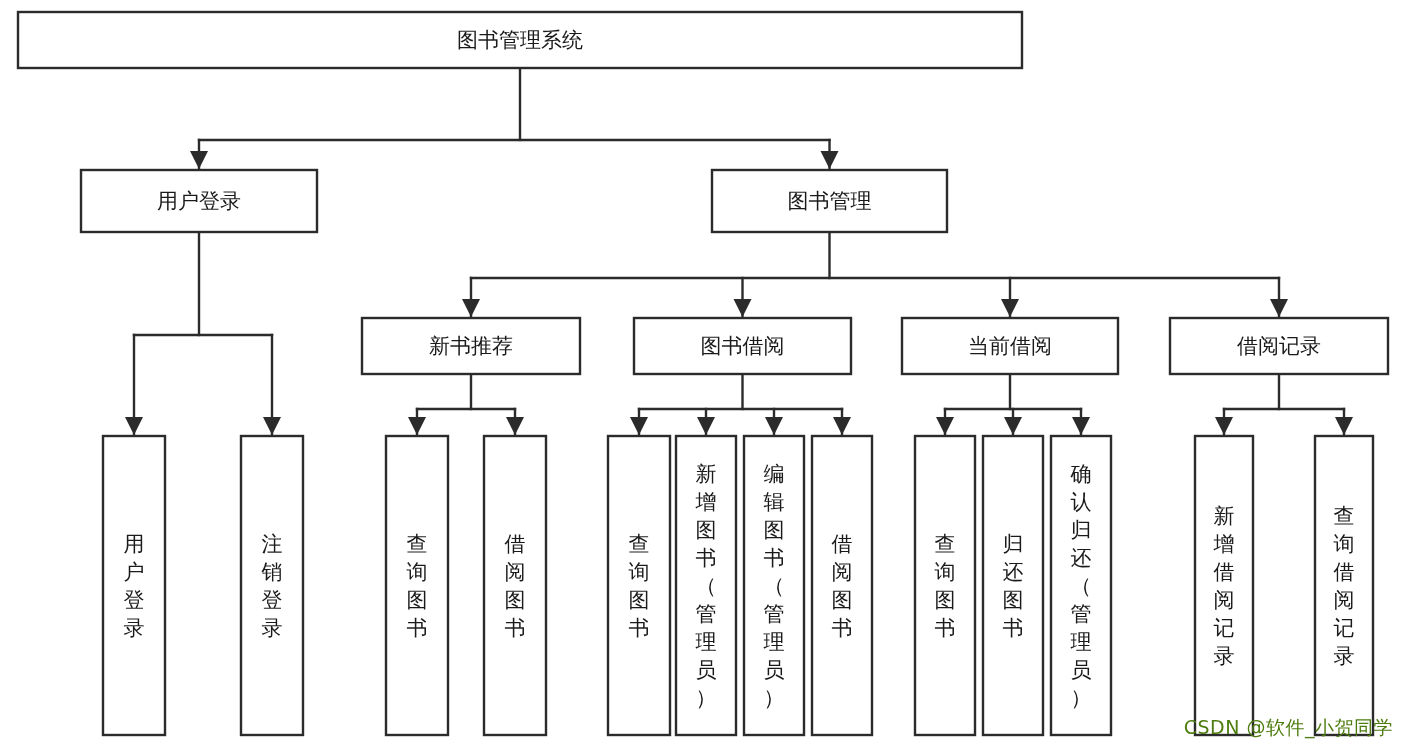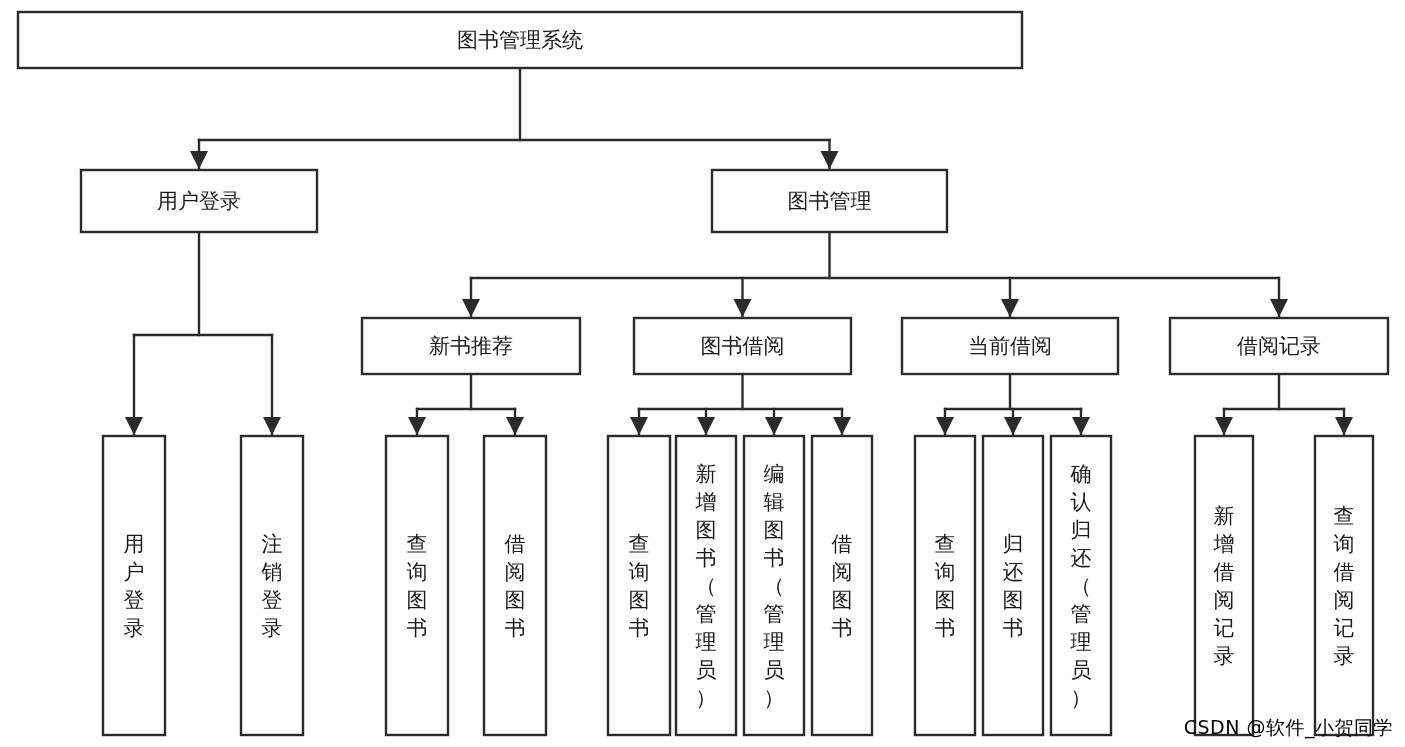--- a/index.html
+++ b/index.html
@@ -51,21 +51,21 @@
     fill: #1a1a1a;
     font-size: 21px;
     text-anchor: middle;
   }
   .watermark {
     position: absolute;
     right: 12px;
     bottom: 6px;
     font-family: "DejaVu Sans", "Liberation Sans", sans-serif;
     font-size: 19px;
-    color: #000000;
+    color: #4d7c0f;
     letter-spacing: 0.5px;
     white-space: nowrap;
     pointer-events: none;
   }
 </style>
 </head>
 <body>
 
 <div id="diagram-root">
   <svg class="diagram-canvas" viewBox="0 0 1405 747">

